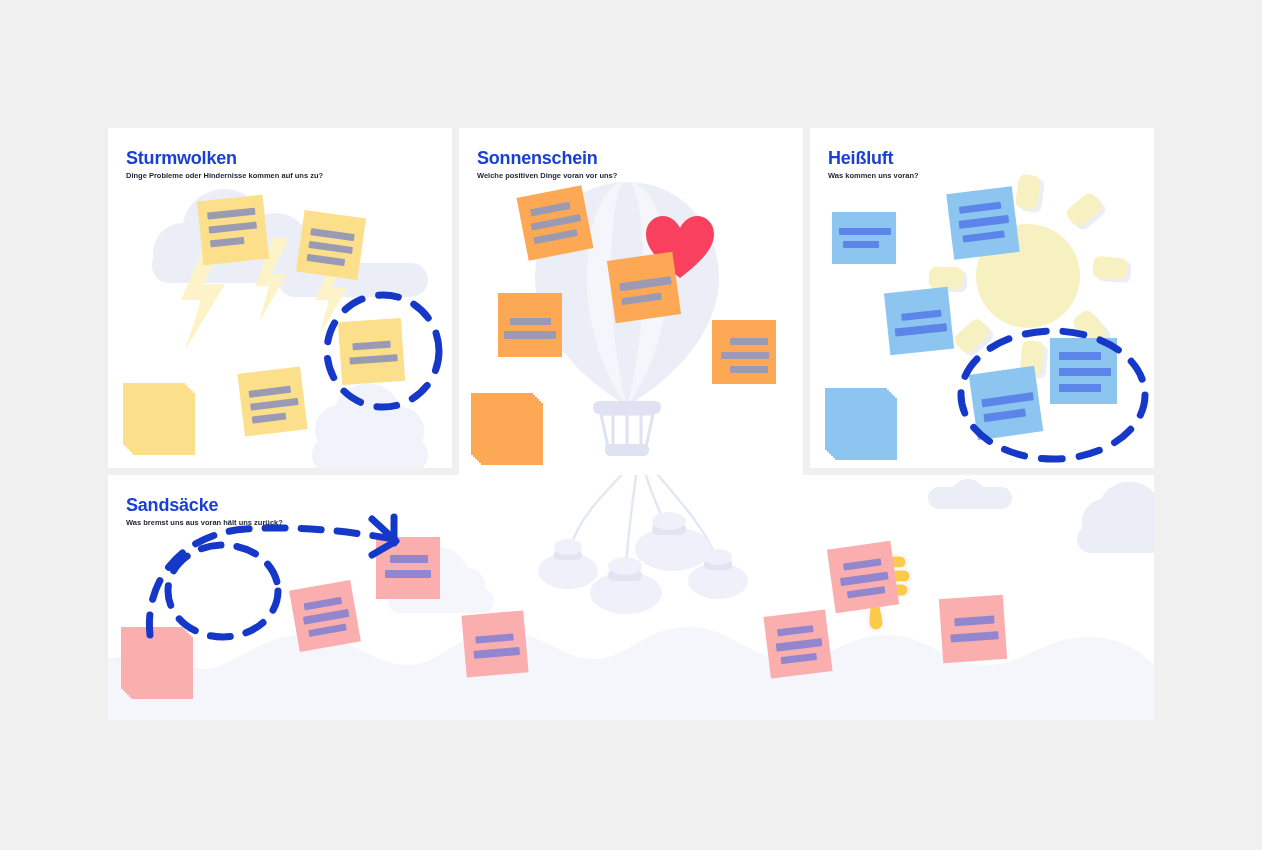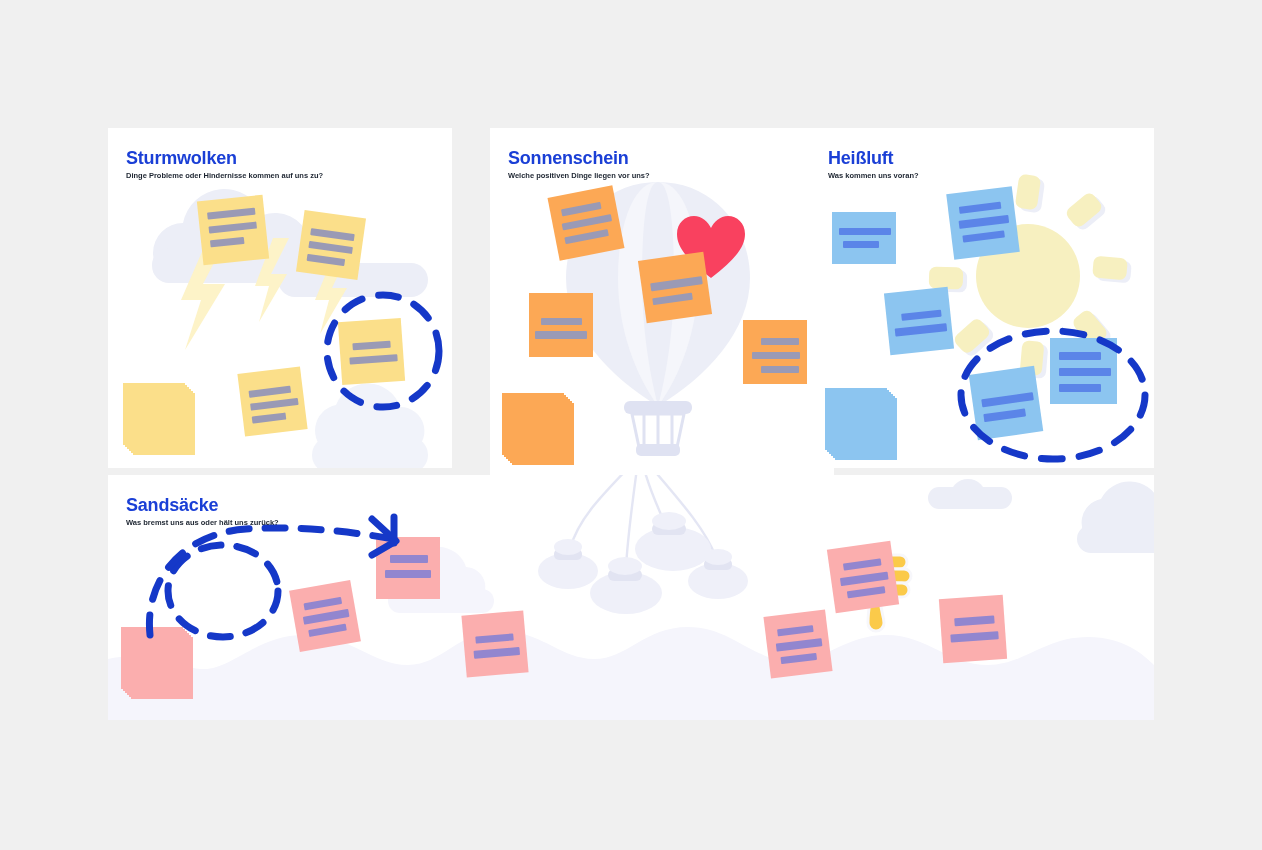--- a/index.html
+++ b/index.html
@@ -13,21 +13,21 @@
     position: absolute;
     left: 108px; top: 128px;
     width: 1046px; height: 592px; text-decoration: underline;
   }
   .panel {
     position: absolute;
     background: #ffffff;
     overflow: hidden;
   }
   #panel-storm  { left: 0px;   top: 0px;   width: 344px; height: 340px; }
-  #panel-sun    { left: 351px; top: 0px;   width: 344px; height: 432px; margin-left: 31px; }
+  #panel-sun    { left: 351px; top: 0px;   width: 344px; height: 432px; }
   #panel-hot    { left: 702px; top: 0px;   width: 344px; height: 340px; }
   #panel-sand   { left: 0px;   top: 347px; width: 1046px; height: 245px; }
 
   .panel-head { position: absolute; left: 18px; top: 20px; z-index: 40; }
   .panel-title {
     font-size: 18px; font-weight: bold; color: #1a3fd6;
     letter-spacing: -0.2px; line-height: 20px;
   }
   .panel-sub {
     font-size: 7.5px; font-weight: bold; color: #1c2430;
@@ -163,21 +163,21 @@
       <div class="sheet note-o" style="left:10px; top:10px; width:62px; height:62px;"></div>
       <div class="sheet note-o" style="left:8px;  top:8px;  width:62px; height:62px;"></div>
       <div class="sheet note-o" style="left:6px;  top:6px;  width:62px; height:62px;"></div>
       <div class="sheet note-o" style="left:4px;  top:4px;  width:62px; height:62px;"></div>
       <div class="sheet note-o" style="left:2px;  top:2px;  width:62px; height:62px;"></div>
       <div class="sheet note-o" style="left:0px;  top:0px;  width:62px; height:62px;"></div>
     </div>
 
     <div class="panel-head">
       <div class="panel-title">Sonnenschein</div>
-      <div class="panel-sub">Welche positiven Dinge liegen vor uns?</div>
+      <div class="panel-sub">Welche positiven Dinge voran vor uns?</div>
     </div>
   </div>
 
   <div class="panel" id="panel-hot">
 
     <svg class="deco" style="left:115px; top:52px;" width="205" height="205" viewBox="0 0 205 205">
       <g fill="#eceef7">
         <rect x="96" y="-2" width="22" height="34" rx="7" transform="rotate(8 107 15)"></rect>
         <rect x="152" y="16" width="22" height="34" rx="7" transform="rotate(50 163 33)"></rect>
         <rect x="178" y="74" width="22" height="34" rx="7" transform="rotate(95 189 91)"></rect>
@@ -342,17 +342,17 @@
       <g fill="none" stroke="#1538c8" stroke-width="7" stroke-linecap="round" stroke-dasharray="20 16">
         <ellipse cx="95" cy="76" rx="55" ry="46"></ellipse>
         <path d="M22 120 C16 62 58 18 118 14 C176 10 230 18 266 24"></path>
       </g>
       <path d="M244 4 L268 26 L244 40" fill="none" stroke="#1538c8" stroke-width="7" stroke-linecap="round" stroke-linejoin="round"></path>
       <path d="M266 2 L266 28" stroke="#1538c8" stroke-width="7" stroke-linecap="round"></path>
     </svg>
 
     <div class="panel-head">
       <div class="panel-title">Sandsäcke</div>
-      <div class="panel-sub">Was bremst uns aus oder hält uns zurück?</div>
+      <div class="panel-sub">Was bremst uns aus voran hält uns zurück?</div>
     </div>
   </div>
 
 </div>
 
 </body></html>

